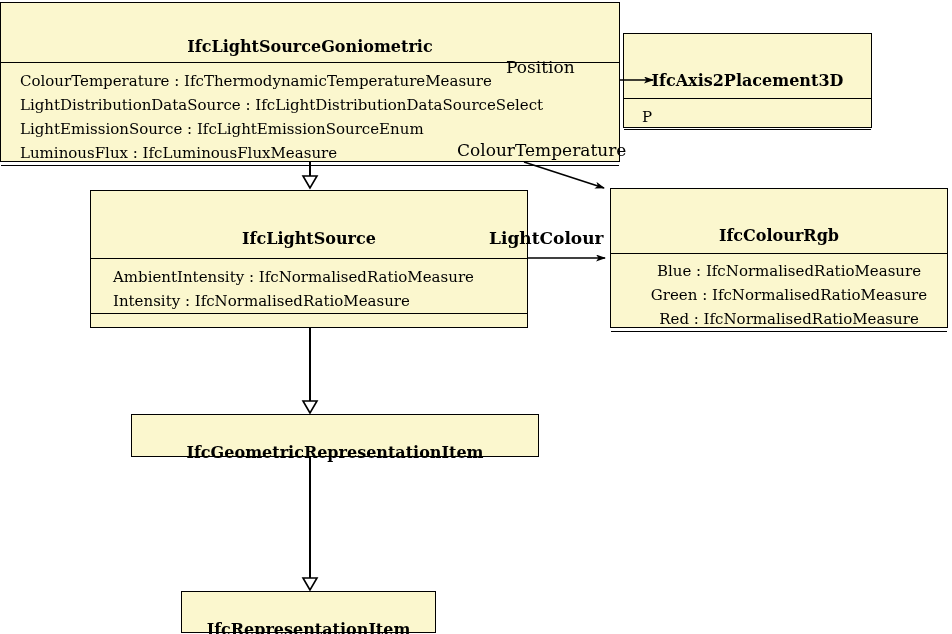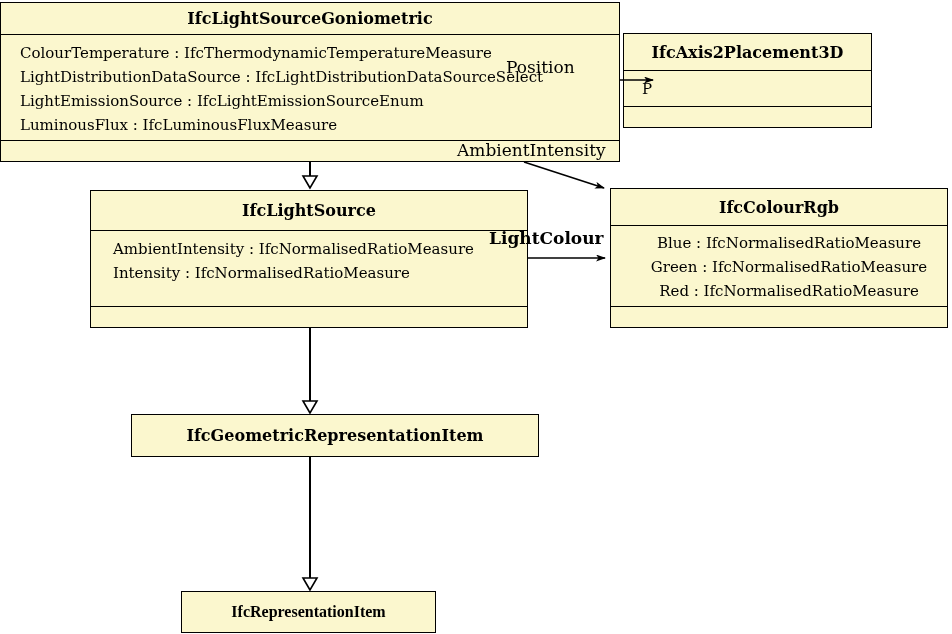--- a/index.html
+++ b/index.html
@@ -16,20 +16,21 @@
     box-sizing:border-box;
     display:flex;flex-direction:column;
     z-index:1;
   }
   .uml-title{
     box-sizing:border-box;
     font-weight:bold;font-size:16px;
     display:flex;align-items:center;justify-content:center;
     border-bottom:1px solid #000;
     flex:0 0 auto;
+    margin-top:28px;
   }
   .uml-title.solo{border-bottom:none;flex:1;}
   .uml-attrs{
     box-sizing:border-box;
     border-bottom:1px solid #000;
     font-size:15px;line-height:24px;
     flex:1 1 auto;
     overflow:visible;white-space:nowrap;
   }
   .uml-empty{flex:0 0 auto;}
@@ -80,21 +81,21 @@
     <div class="attr-line">Green : IfcNormalisedRatioMeasure</div>
     <div class="attr-line">Red : IfcNormalisedRatioMeasure</div>
   </div>
   <div class="uml-empty" style="height:20px;"></div>
 </div>
 
 <div class="uml-box" style="left:131px;top:414px;width:408px;height:43px;">
   <div class="uml-title solo">IfcGeometricRepresentationItem</div>
 </div>
 
-<div class="uml-box" style="left:181px;top:591px;width:255px;height:42px;font-family:Liberation Serif, serif;">
+<div class="uml-box" style="left:181px;top:591px;width:255px;height:42px;">
   <div class="uml-title solo">IfcRepresentationItem</div>
 </div>
 
 <svg id="edges" width="952" height="634" viewBox="0 0 952 634">
   <defs>
     <marker id="arrow" markerWidth="11" markerHeight="8" refX="9" refY="3.5" orient="auto" markerUnits="userSpaceOnUse">
       <path d="M0,0 L10,3.5 L0,7 L2.5,3.5 Z" fill="#000"></path>
     </marker>
   </defs>
 
@@ -121,15 +122,15 @@
   </g>
 
   <g>
     <line x1="310" y1="457" x2="310" y2="578" stroke="#000" stroke-width="2"></line>
     <polygon points="310,590 303,578 317,578" fill="#fff" stroke="#000" stroke-width="1.6"></polygon>
   </g>
 </svg>
 
 <div class="edge-label" style="left:506px;top:58px;">Position</div>
 
-<div class="edge-label" style="left:457px;top:141px;">AmbientIntensity</div>
+<div class="edge-label" style="left:457px;top:141px;">ColourTemperature</div>
 
 <div class="edge-label" style="left:489px;top:229px;font-weight:bold;">LightColour</div>
 
 </body></html>

